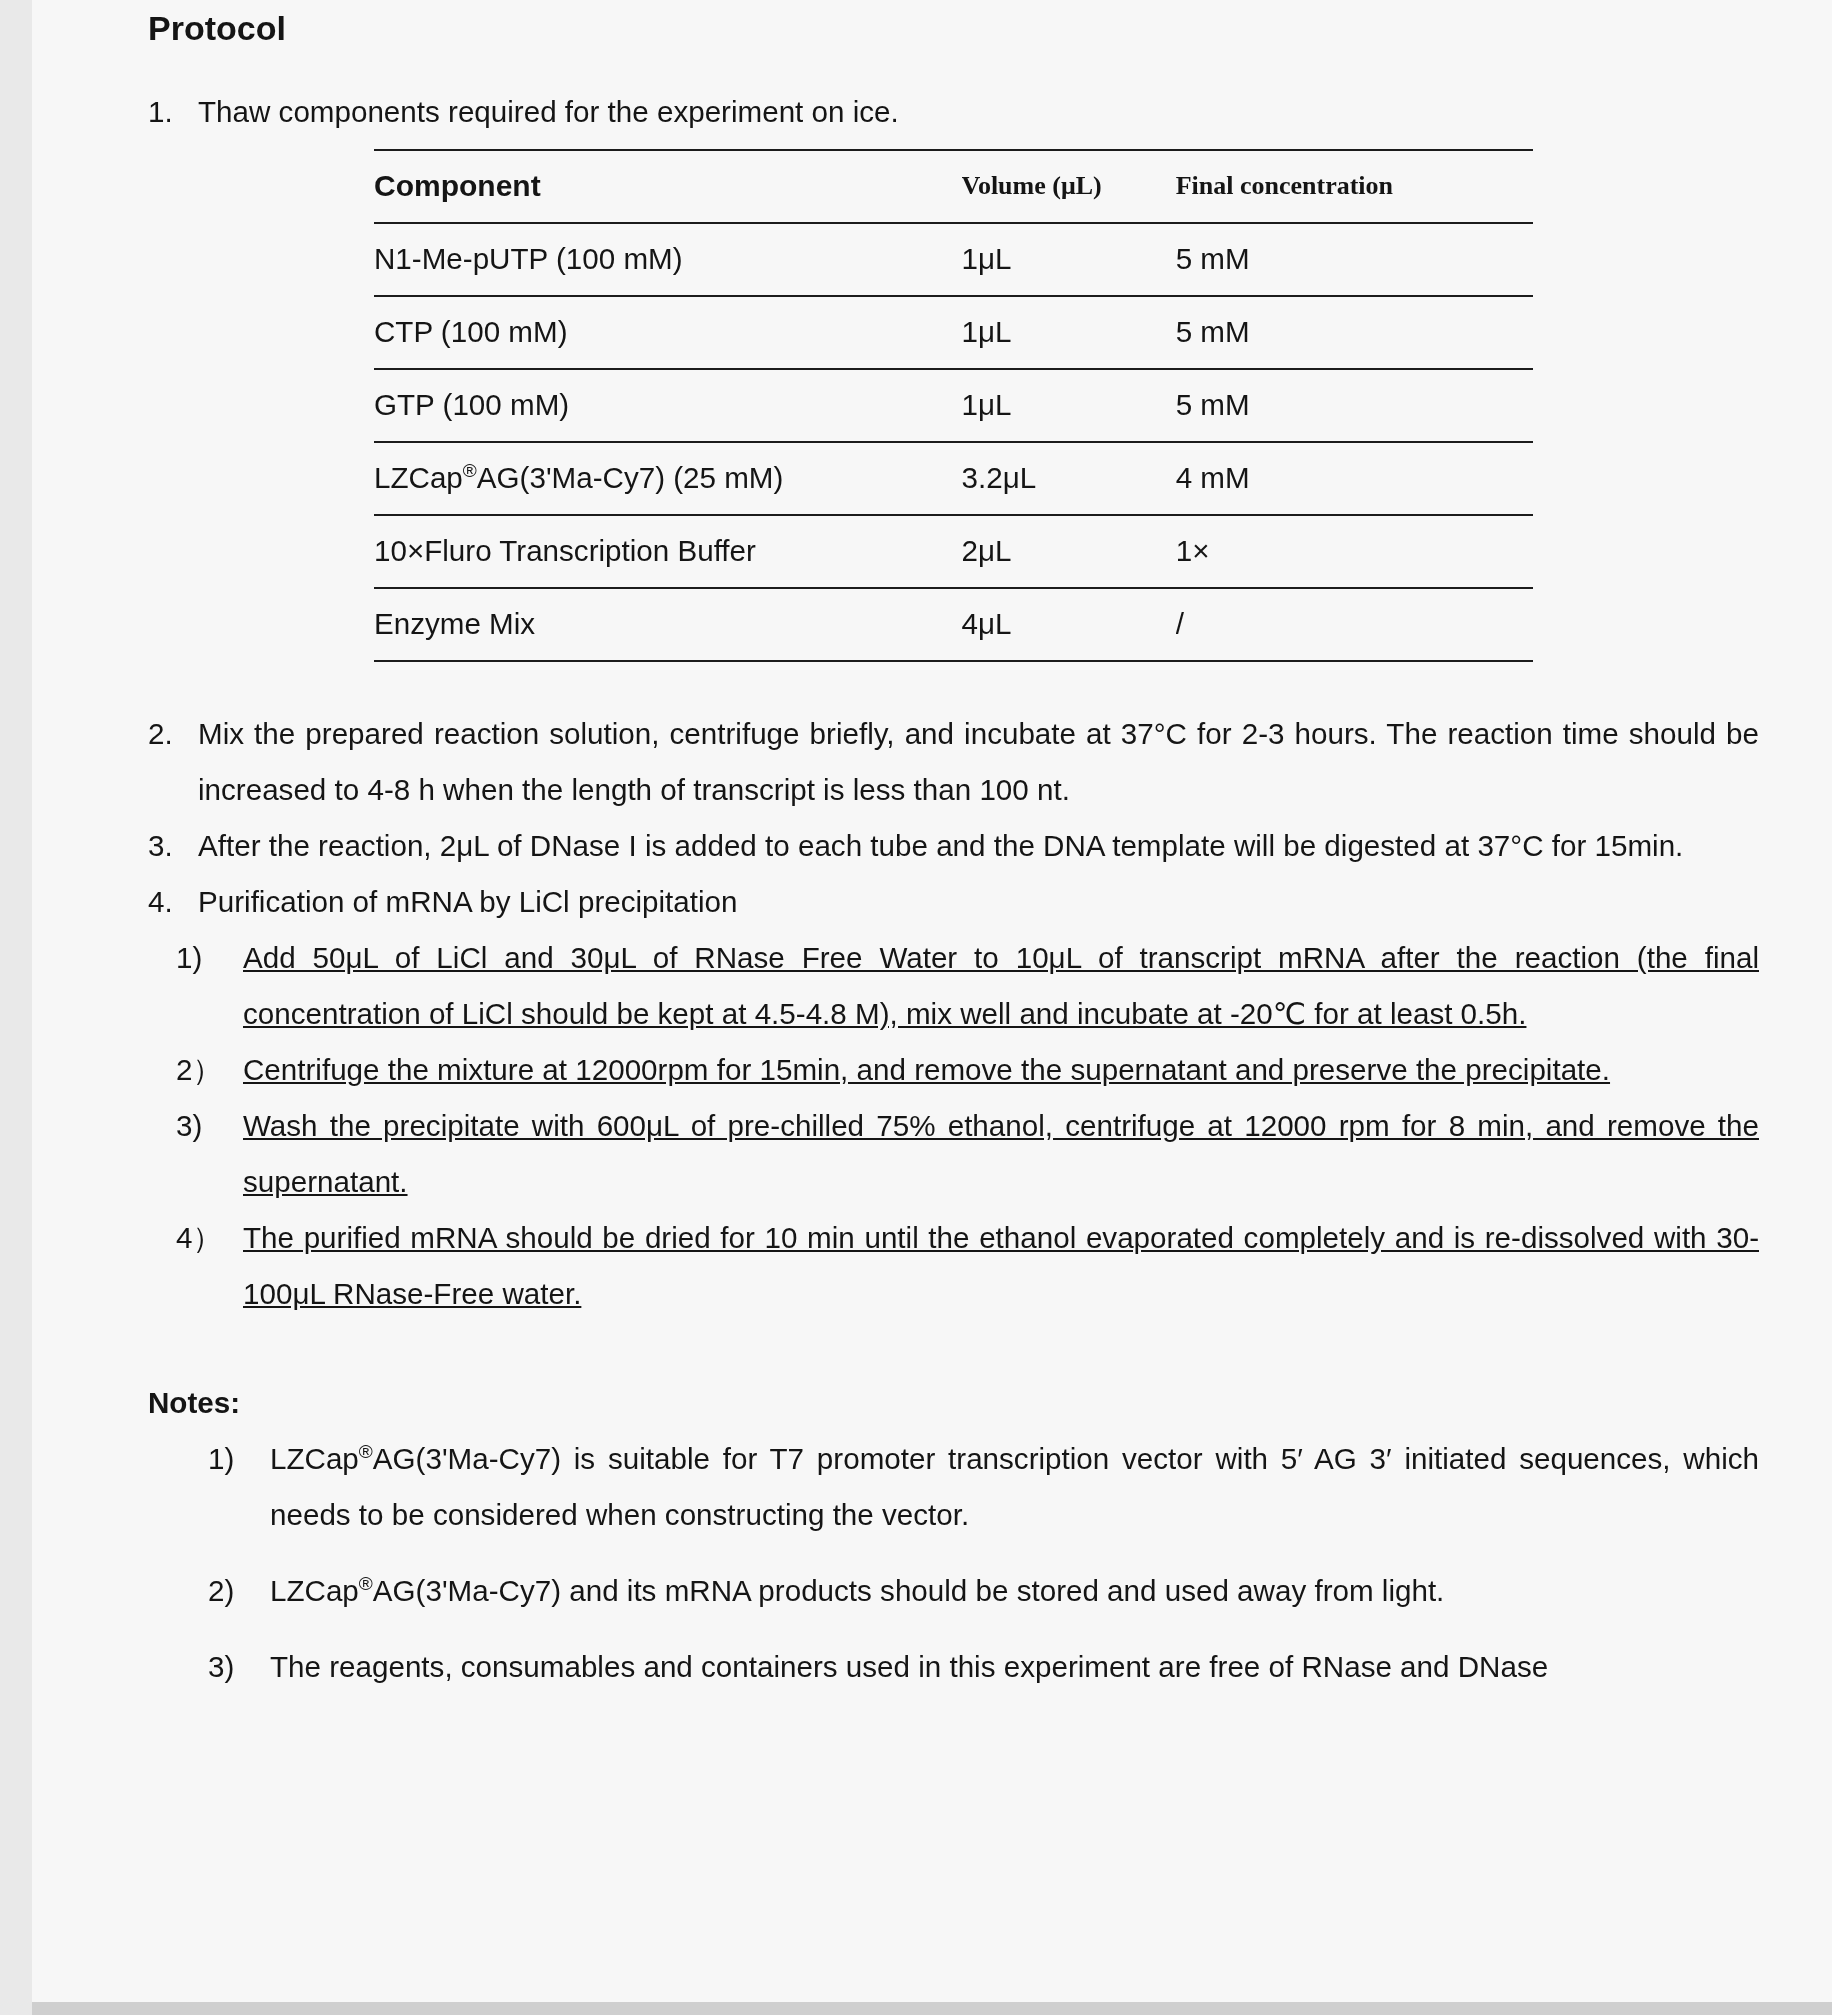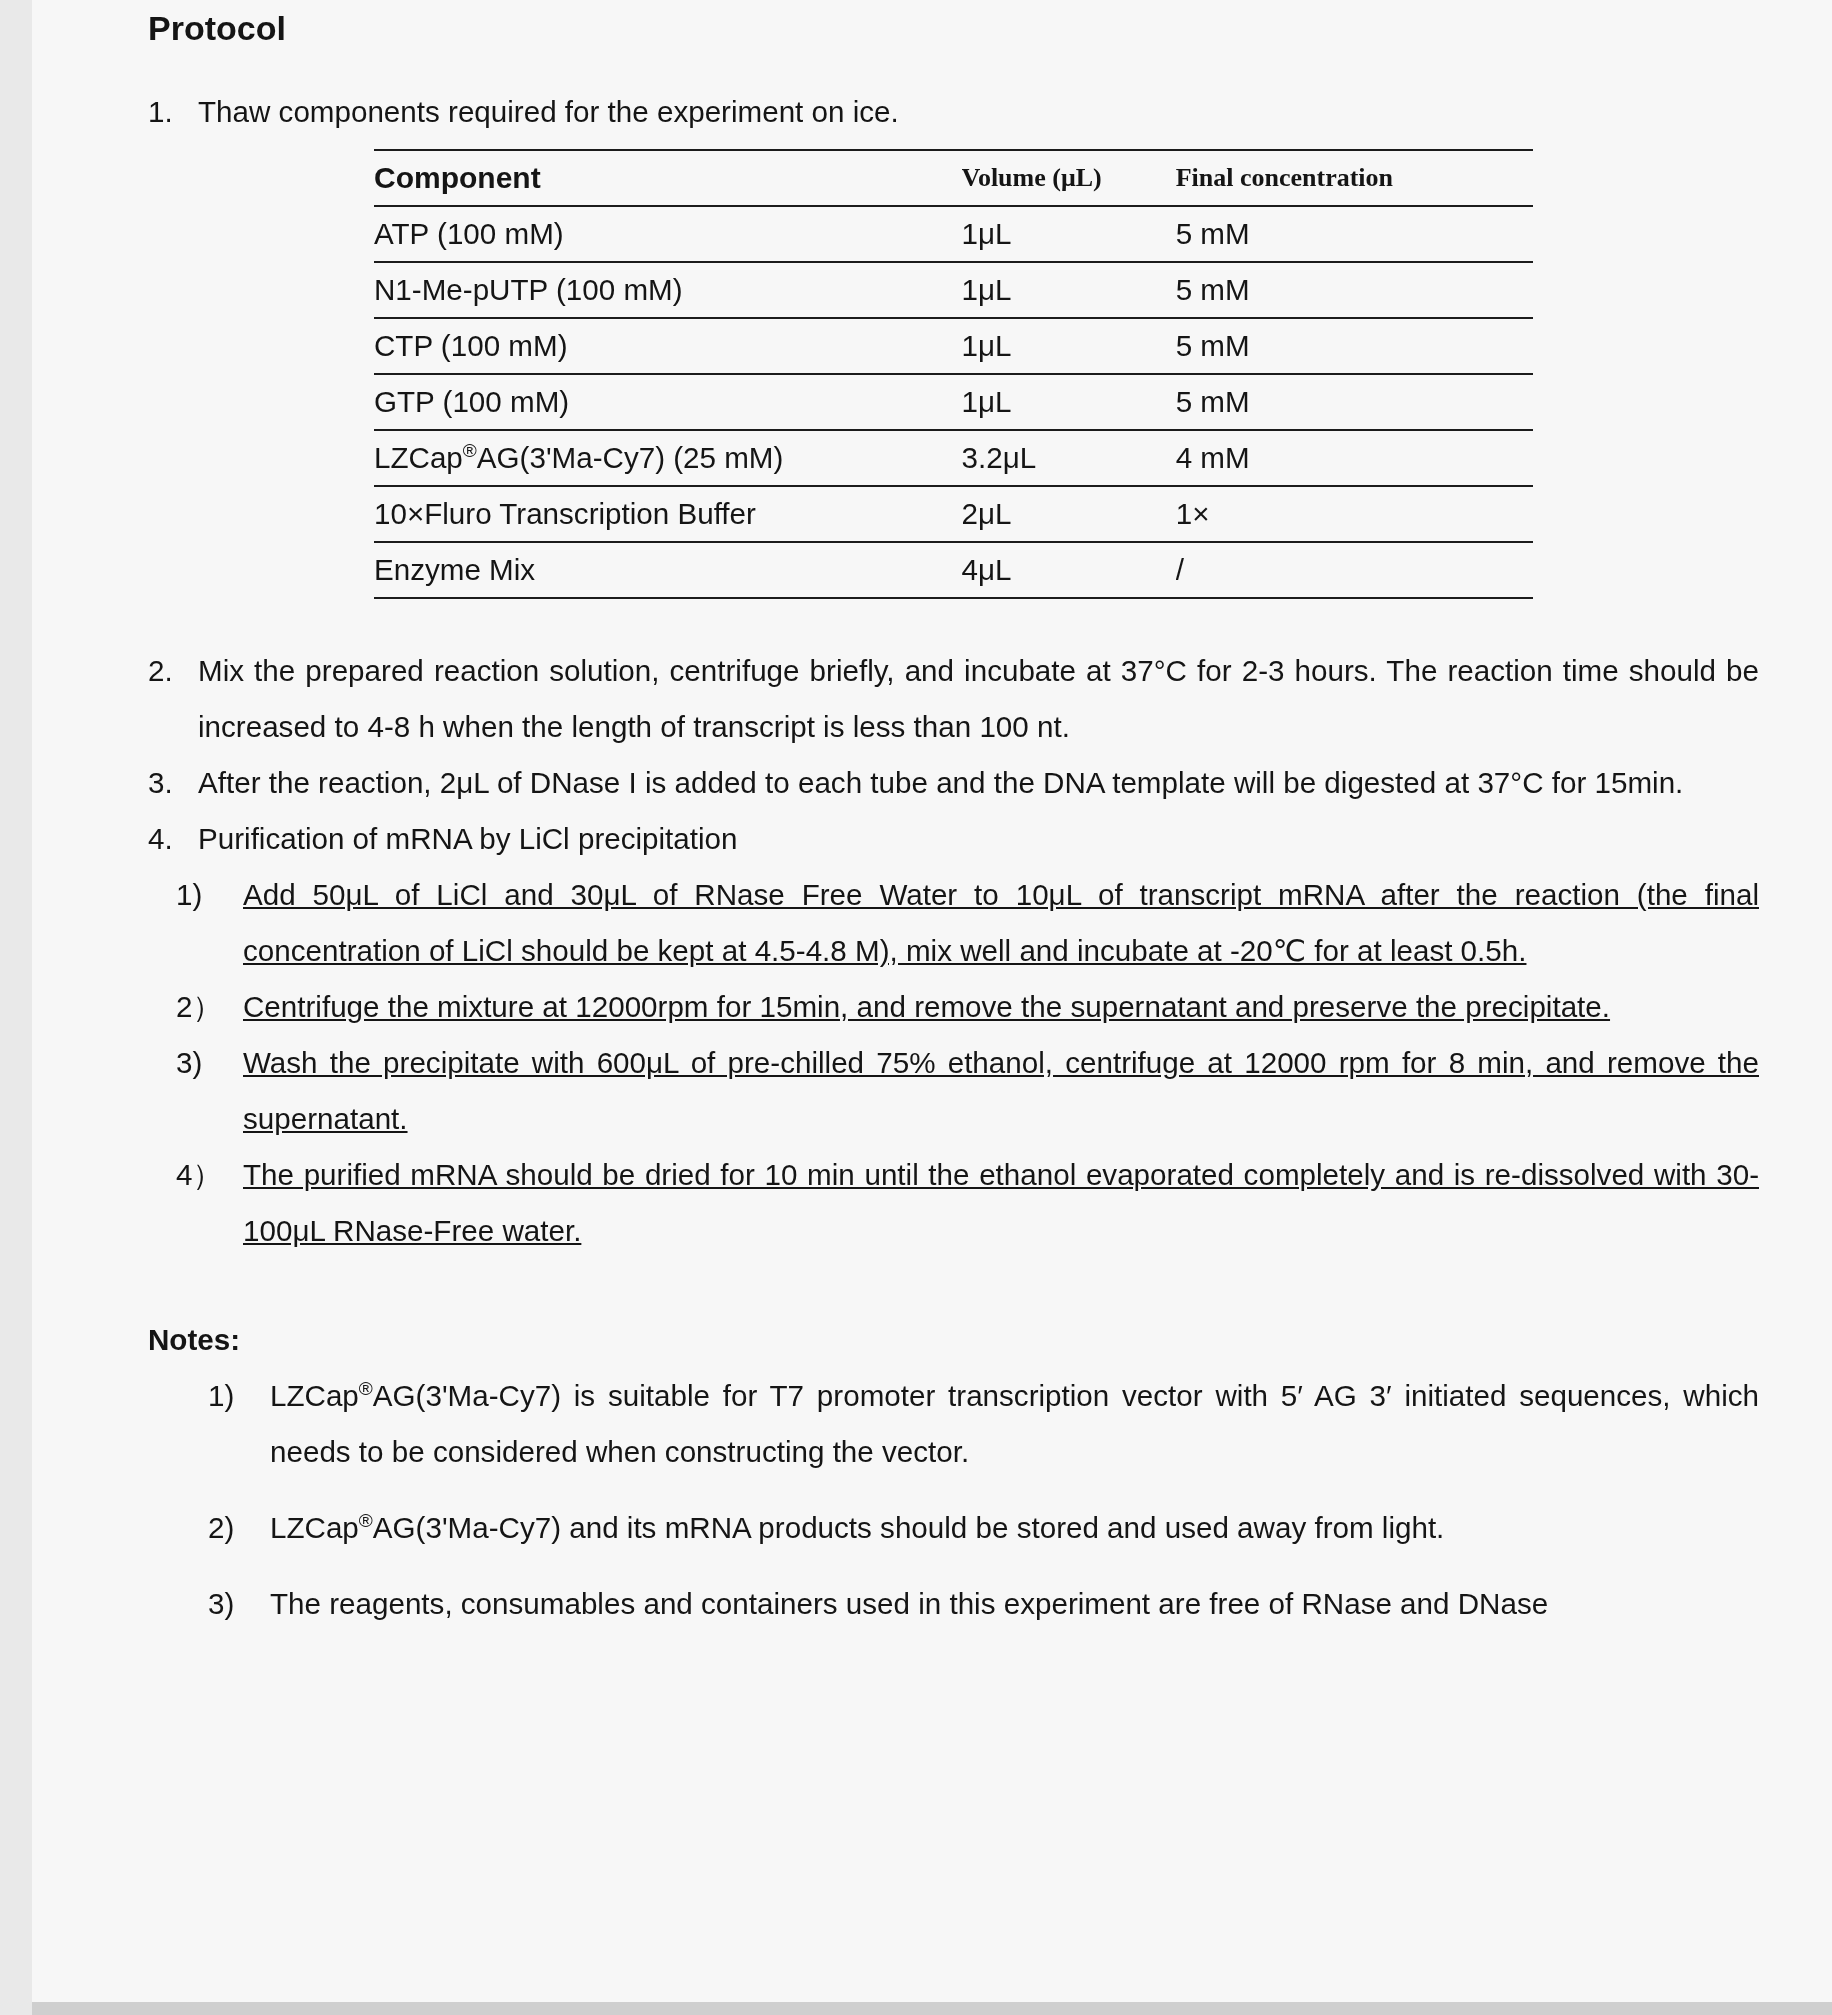--- a/index.html
+++ b/index.html
@@ -21,21 +21,21 @@
   }
   .step { display:flex; }
   .step .marker { flex:0 0 50px; }
   .step .text { flex:1; text-align:justify; }
 
   .table-wrap { margin:8.9px 0 44px 226px; }
   table.reagents {
     border-collapse:collapse; table-layout:fixed; width:1159px;
     border-top:2.2px solid #1c1c1c; border-bottom:2.2px solid #1c1c1c;
   }
-  table.reagents tr { height:56px; }
+  table.reagents tr { height:73px; }
   table.reagents tr + tr { border-top:2.2px solid #1c1c1c; }
   table.reagents th, table.reagents td {
     text-align:left; vertical-align:middle; padding:0; line-height:38px;
     overflow:hidden; white-space:nowrap;
   }
   th.head-sans { font-size:30px; font-weight:bold; padding-left:18.5px; }
   th.head-serif { font-family:"Liberation Serif","DejaVu Serif",serif; font-size:26px; font-weight:bold; }
   td.c1 { padding-left:18.5px; }
   th.c2, td.c2 { padding-left:16.3px; }
   th.c3, td.c3 { padding-left:20px; }
@@ -76,25 +76,20 @@
       <colgroup>
           <col style="width:587px">
           <col style="width:214px">
           <col style="width:357px">
         </colgroup>
       <tbody>
           <tr>
         <th class="head-sans c1">Component</th>
         <th class="head-serif c2">Volume (μL)</th>
         <th class="head-serif c3">Final concentration</th>
-      </tr>
-      <tr>
-        <td class="c1">ATP (100 mM)</td>
-        <td class="c2">1μL</td>
-        <td class="c3">5 mM</td>
       </tr>
       <tr>
         <td class="c1">N1-Me-pUTP (100 mM)</td>
         <td class="c2">1μL</td>
         <td class="c3">5 mM</td>
       </tr>
       <tr>
         <td class="c1">CTP (100 mM)</td>
         <td class="c2">1μL</td>
         <td class="c3">5 mM</td>

